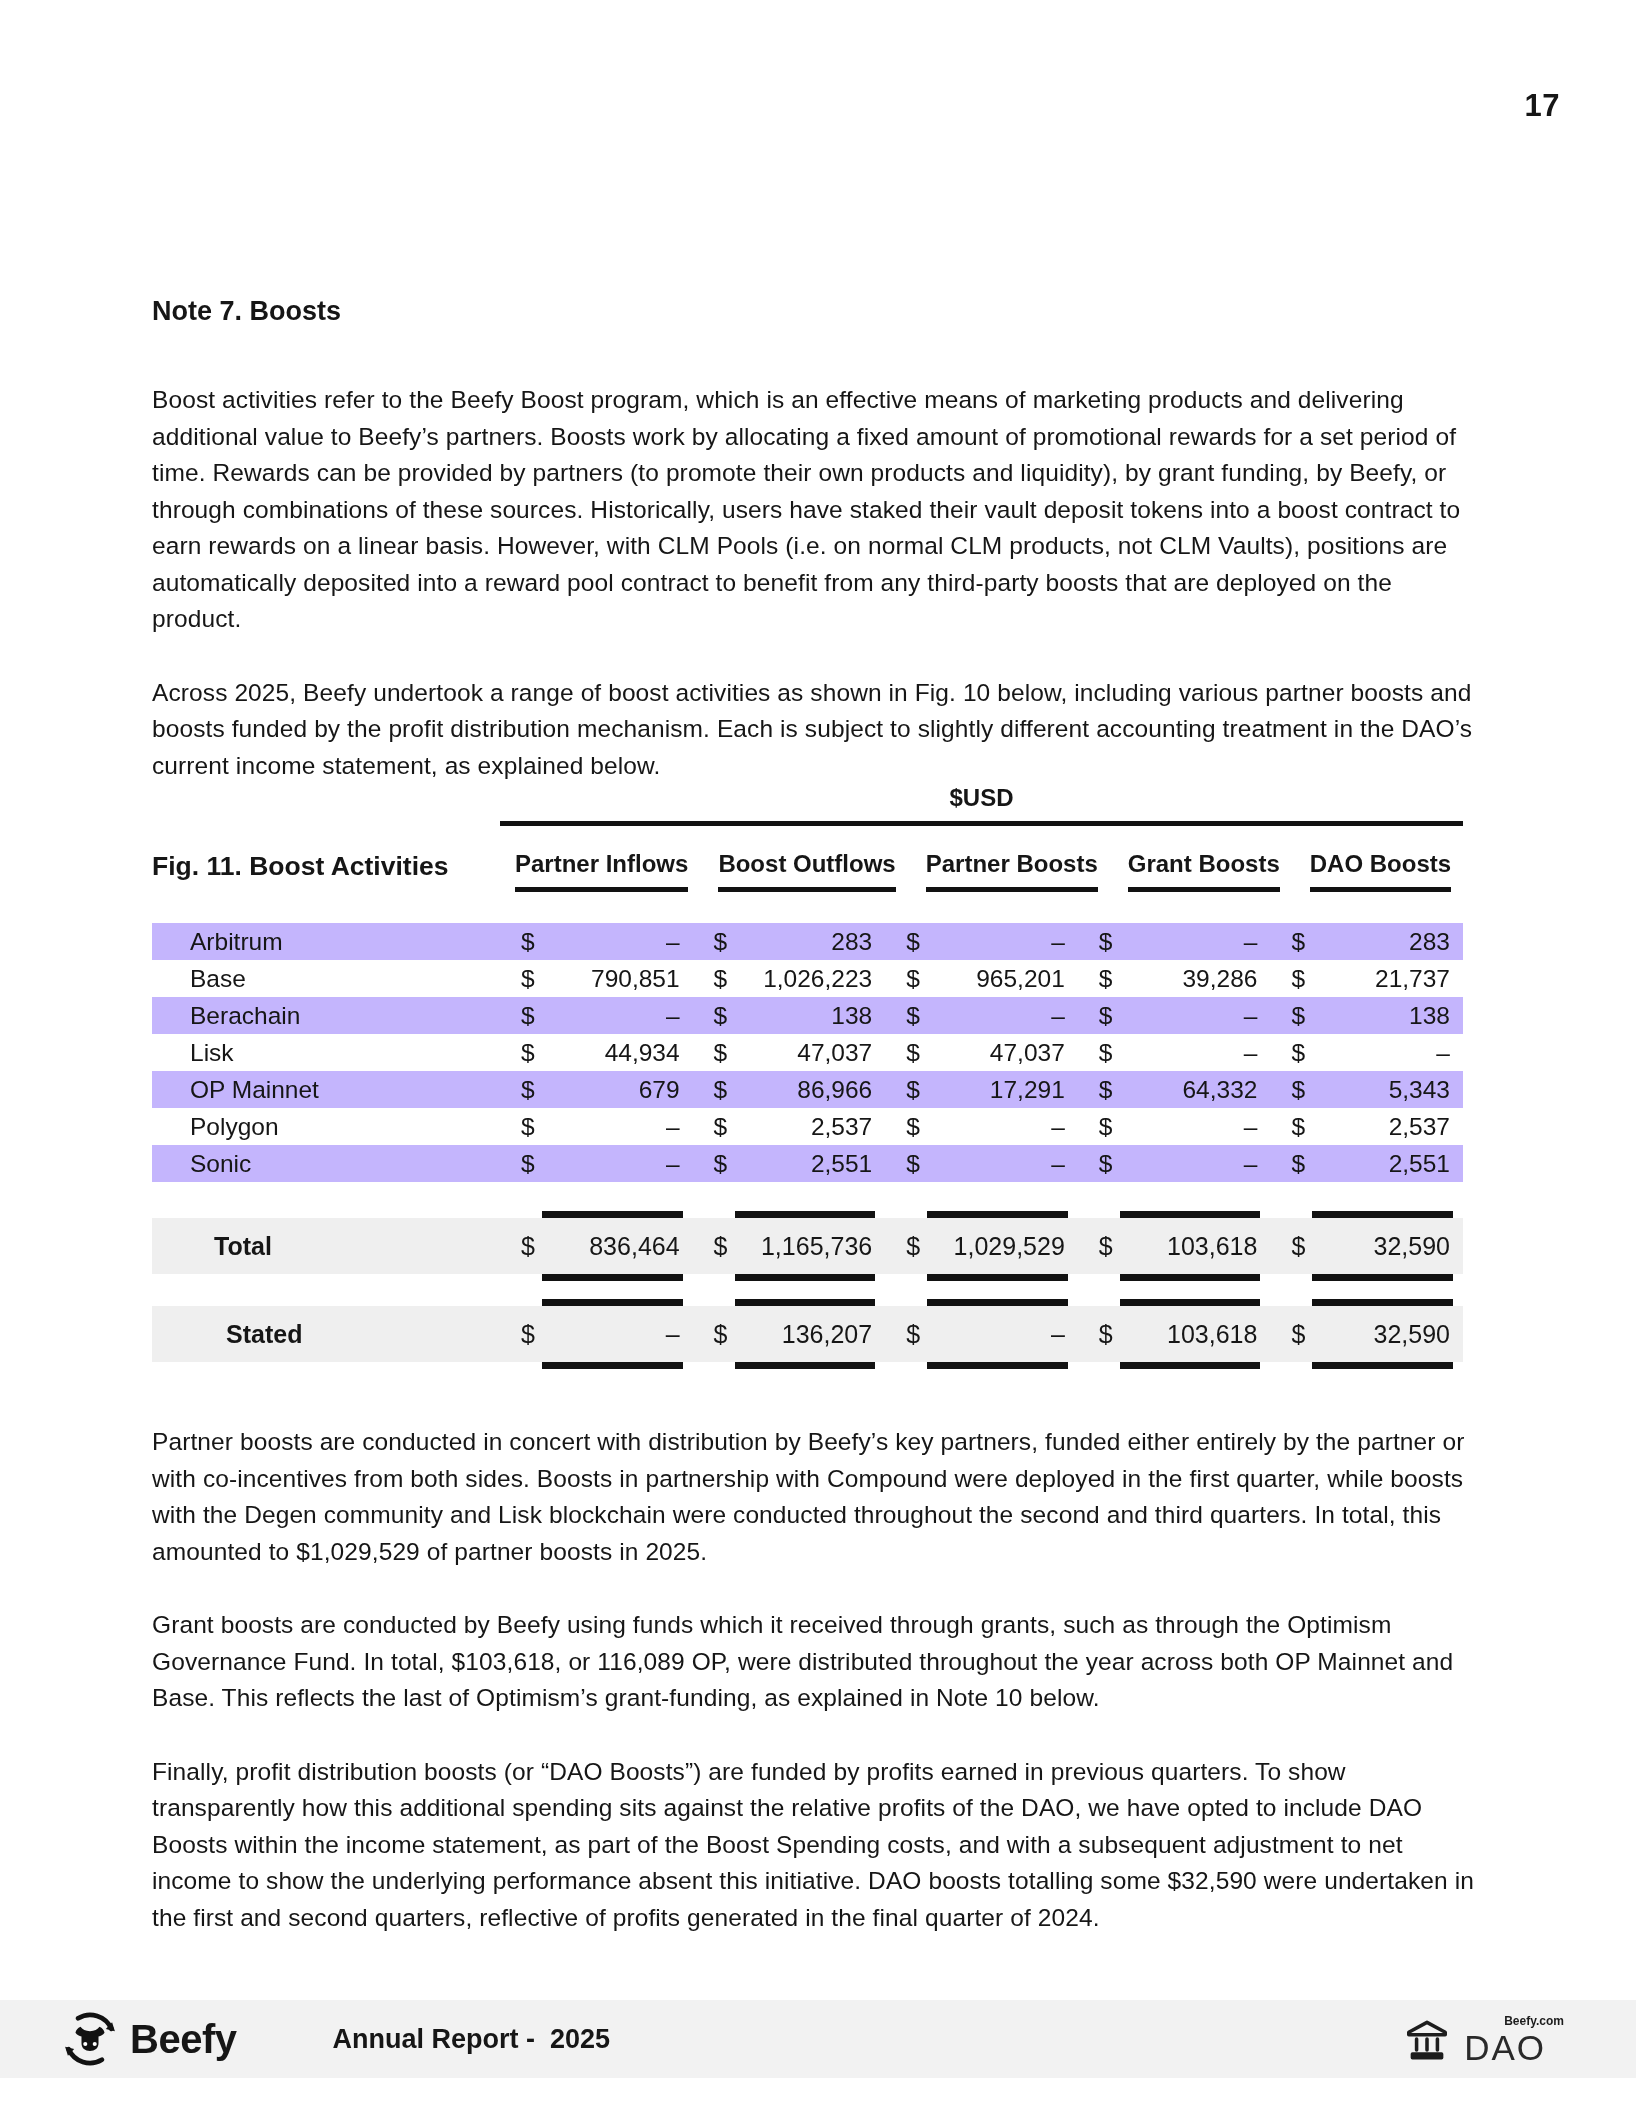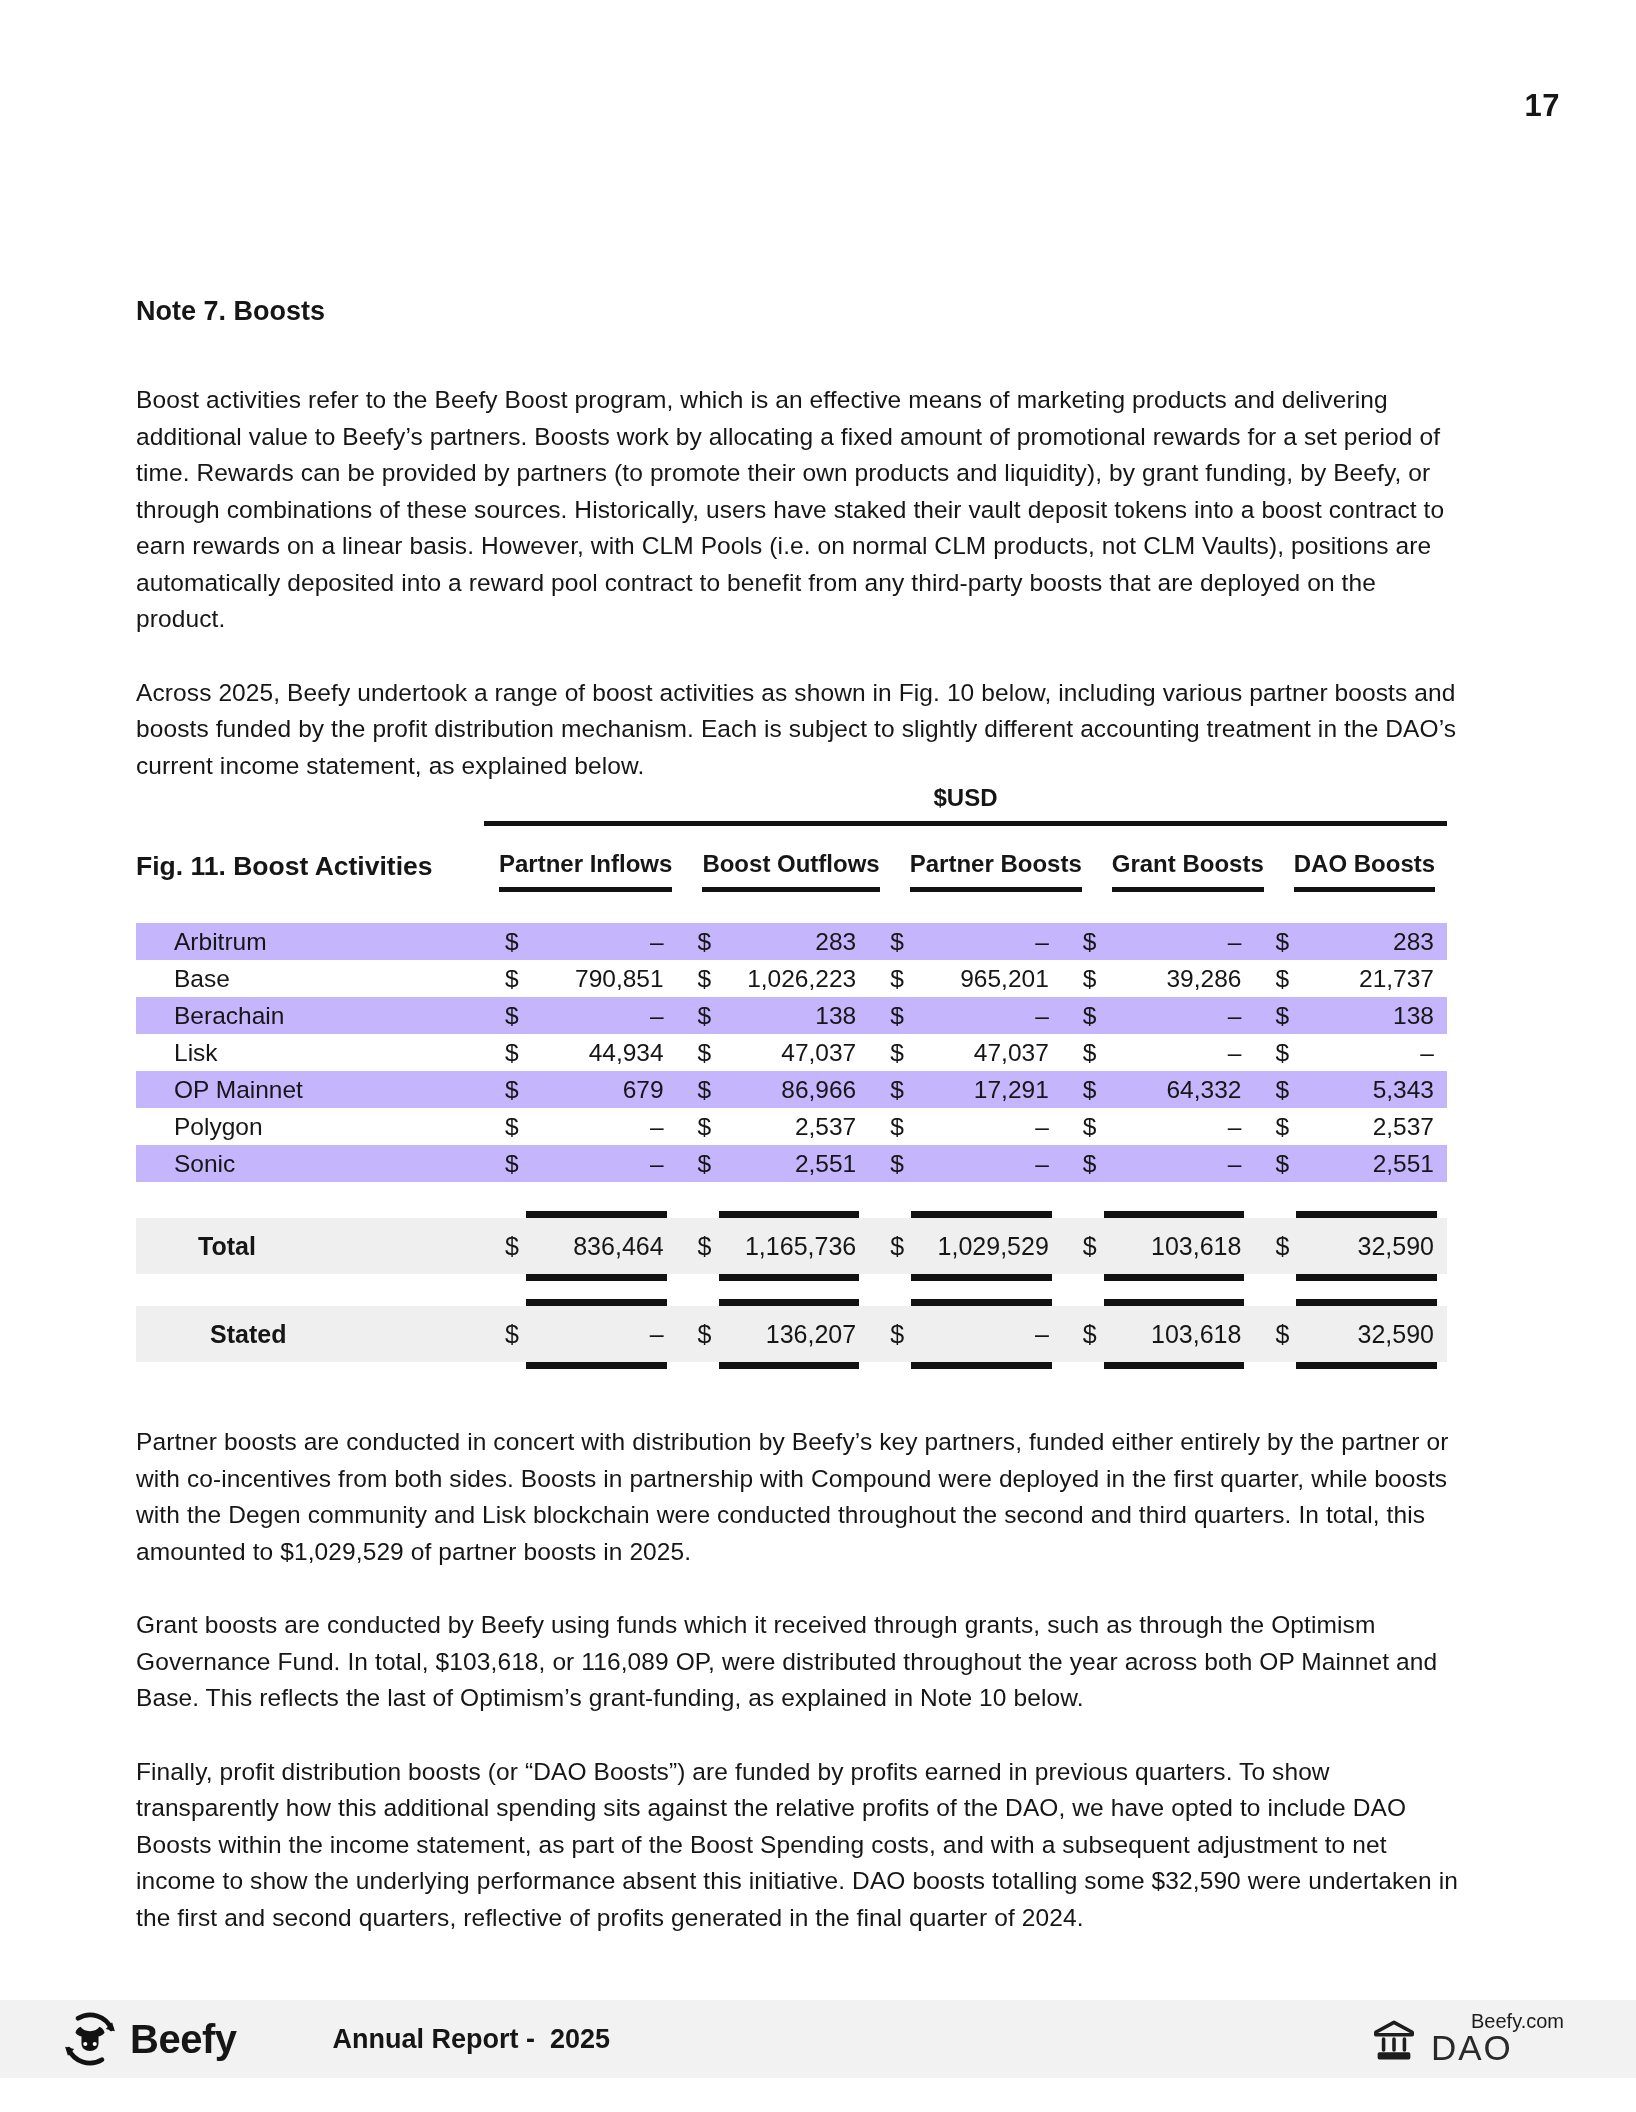--- a/index.html
+++ b/index.html
@@ -14,21 +14,21 @@
   }
   .page-number {
     position:absolute; top:88px; right:76px;
     font-size:31px; font-weight:700; letter-spacing:0.5px;
   }
   .doc-title {
     position:absolute; top:184px; left:0; width:100%;
     text-align:center; font-size:25px; font-weight:700;
   }
   .content {
-    position:absolute; top:0; left:136px; width:1332px;
+    position:absolute; top:0; left:152px; width:1332px;
   }
   .note-heading {
     margin-top:296px;
     font-size:27px; font-weight:700;
   }
   .para {
     font-size:24.5px; line-height:36.5px; font-weight:400;
     letter-spacing:0.1px;
   }
   .p1 { margin-top:55px; }
@@ -95,21 +95,21 @@
   }
   .brand-group { display:flex; align-items:center; }
   .beefy-logo { width:56px; height:56px; }
   .brand-name { font-size:40px; font-weight:700; margin-left:12px; letter-spacing:-0.5px; }
   .report-label {
     margin-left:96px; font-size:27px; font-weight:700; white-space:pre;
   }
   .dao-group { margin-left:auto; display:flex; align-items:center; }
   .bank-icon { width:50px; height:50px; }
   .dao-text { margin-left:12px; display:flex; flex-direction:column; }
-  .dao-top { font-size:20px; font-weight:400; color:#1c1c1c; line-height:17px;margin-left:40px; }
+  .dao-top { font-size:12px; font-weight:700; color:#1c1c1c; line-height:17px;margin-left:40px; }
   .dao-bottom { font-size:35px; font-weight:400; color:#2a2a2a; letter-spacing:2px; line-height:36px; }
 </style>
 </head>
 <body>
 
 <div class="page">
 
   <div class="page-number">17</div>
 
   <div class="content">

